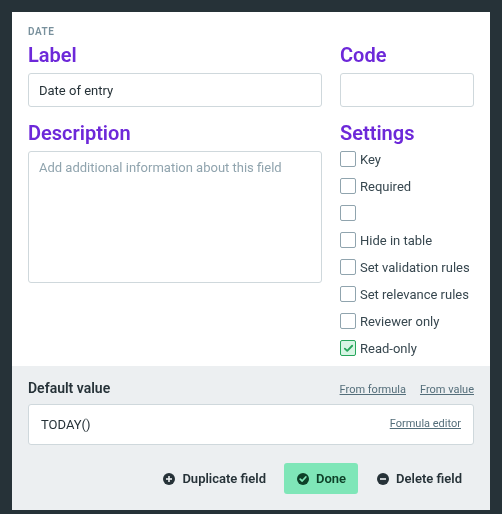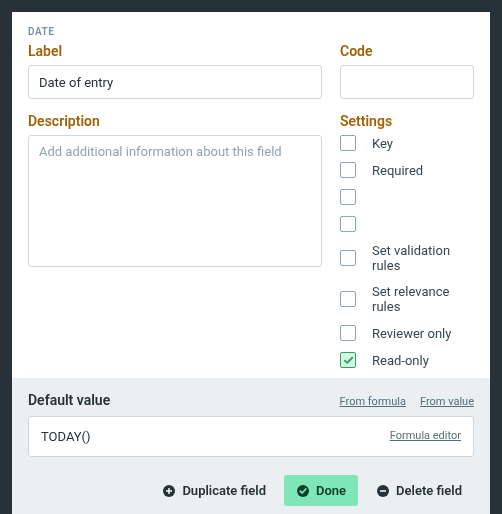--- a/index.html
+++ b/index.html
@@ -25,23 +25,23 @@
     font-weight: 600;
     margin-bottom: 6px;
   }
   .row1 {
     display: flex;
     gap: 18px;
   }
   .col-left { flex: 1 1 auto; min-width: 0; }
   .col-right { width: 134px; flex: 0 0 134px; }
   .field-label {
-    font-size: 14px;
-    font-weight: 600;
-    color: #a16207;
+    font-size: 20px;
+    font-weight: 600;
+    color: #6d28d9;
     margin-bottom: 6px;
     display: block;
   }
   .text-input, .textarea {
     width: 100%;
     border: 1px solid #cfd8dc;
     border-radius: 3px;
     background: #fff;
     padding: 8px 10px;
     font-size: 13px;
@@ -49,21 +49,21 @@
     color: #263238;
   }
   .text-input { height: 34px; }
   .textarea { height: 132px; resize: none; }
   .textarea::placeholder { color: #90a4ae; }
   .desc-block { margin-top: 14px; }
   .settings-block { margin-top: 14px; }
   .check-row {
     display: flex;
     align-items: center;
-    gap: 16px;
+    gap: 4px;
     margin-bottom: 11px;
     cursor: pointer;
   }
   .check-row:last-child { margin-bottom: 0; }
   .chk {
     width: 16px;
     height: 16px;
     border: 1.5px solid #90a4ae;
     border-radius: 2px;
     background: #fff;
@@ -182,20 +182,21 @@
             </div>
             <div class="check-row">
               <span class="chk"></span>
               <span class="check-label">Required</span>
             </div>
             <div class="check-row">
               <span class="chk"></span>
             </div>
             <div class="check-row">
               <span class="chk"></span>
+              <span class="check-label">Hide in table</span>
             </div>
             <div class="check-row">
               <span class="chk"></span>
               <span class="check-label">Set validation rules</span>
             </div>
             <div class="check-row">
               <span class="chk"></span>
               <span class="check-label">Set relevance rules</span>
             </div>
             <div class="check-row">

